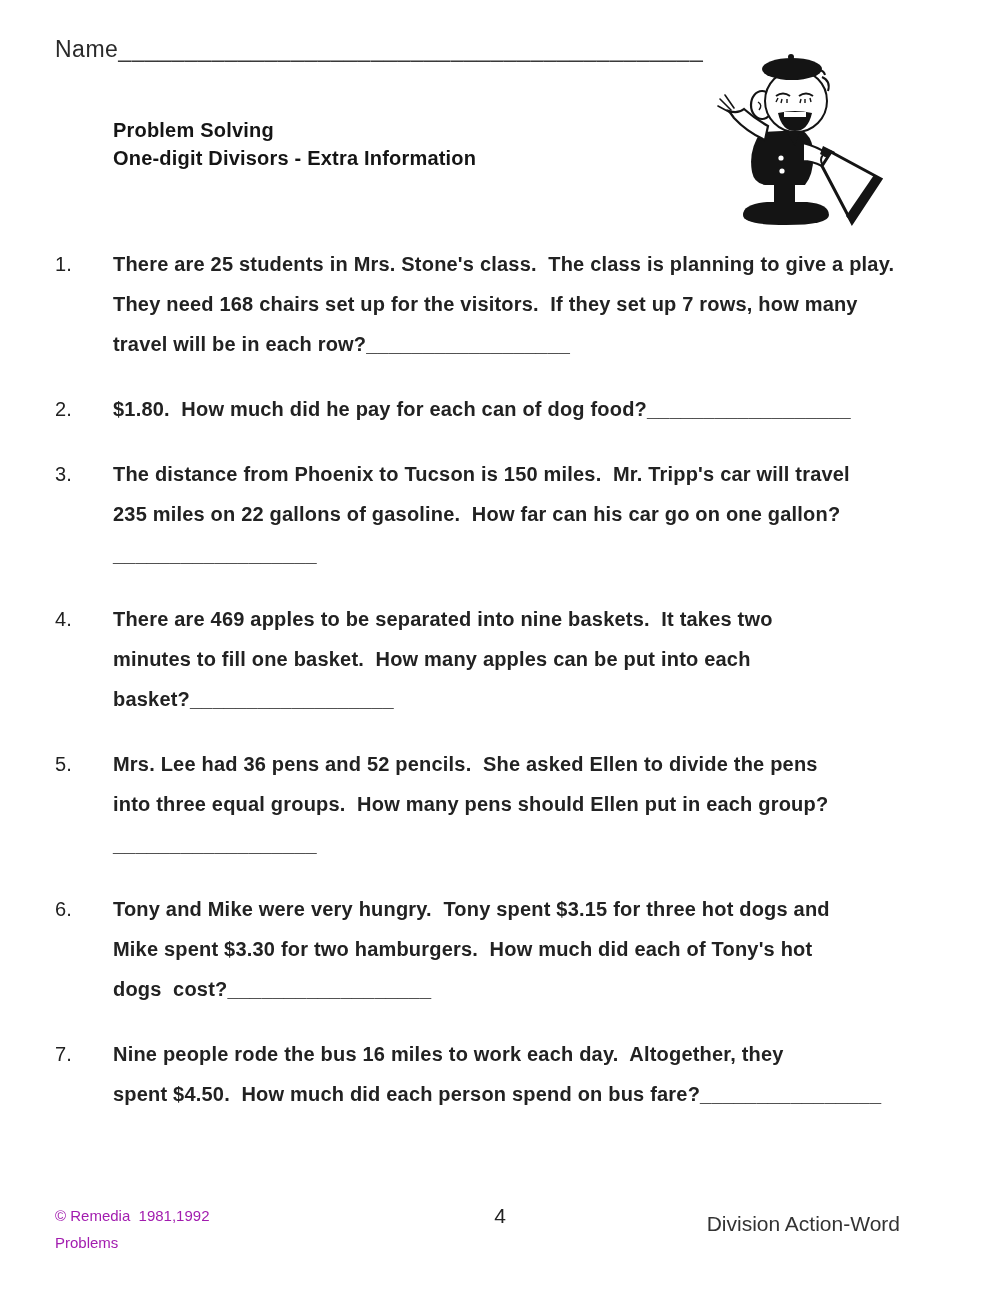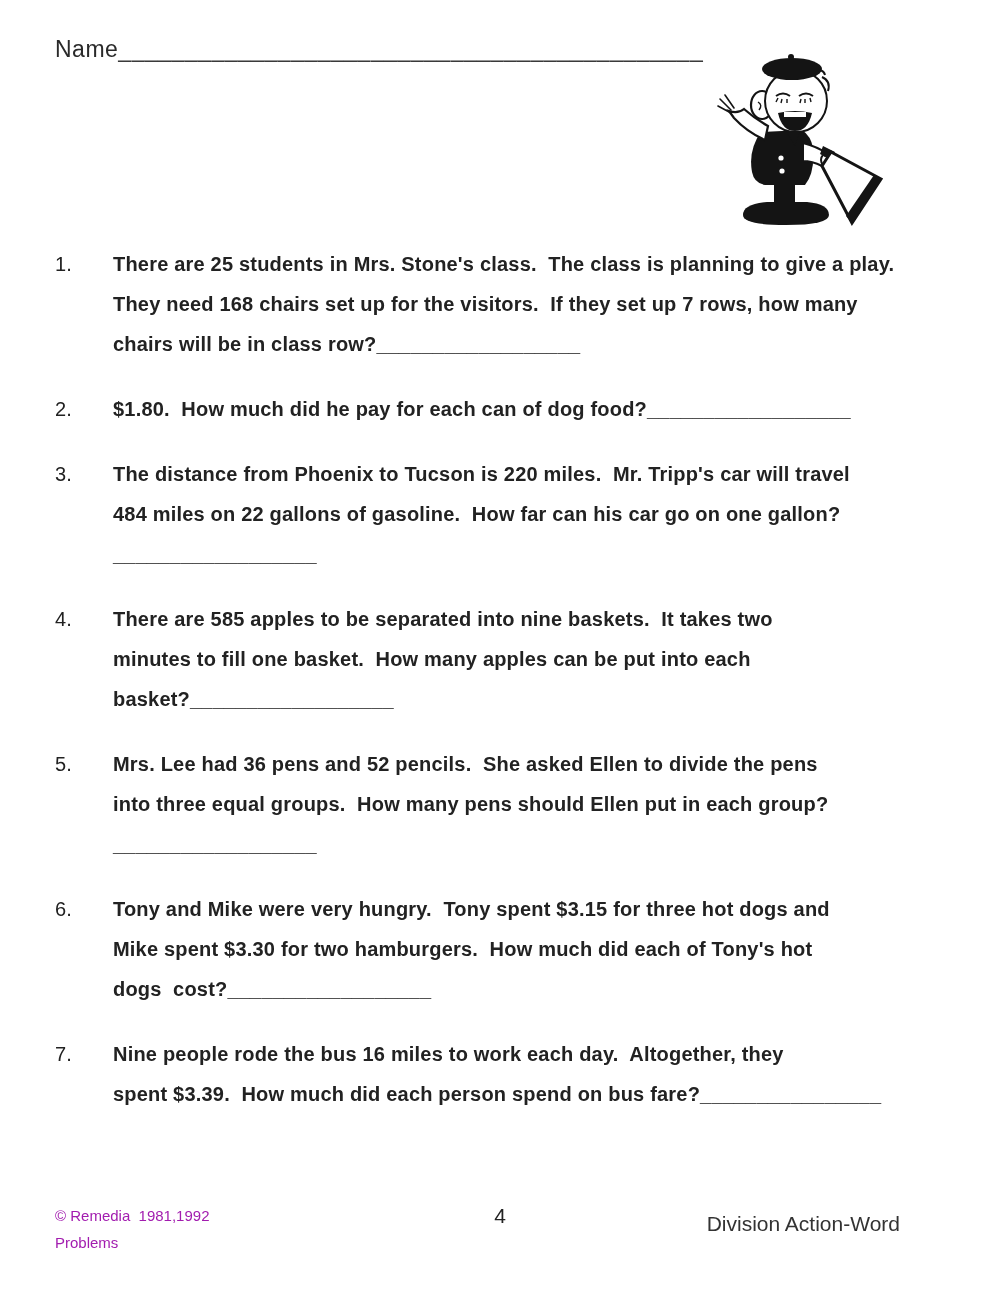--- a/index.html
+++ b/index.html
@@ -94,20 +94,24 @@
 </style>
 </head>
 <body>
 
 <div class="page">
 
   <div class="name-row">
     <span class="name-label pre">Name</span><span class="name-line pre">____________________________________________</span>
   </div>
 
+  <div class="title-block">
+    <div class="pre">Problem Solving</div>
+    <div class="pre">One-digit Divisors - Extra Information</div>
+  </div>
 
   <div class="clipart">
     <svg viewBox="0 0 200 190" xmlns="http://www.w3.org/2000/svg">
 
       <path d="M48 167 Q48 156 72 154 L112 154 Q134 156 134 167 Q134 177 91 177 Q48 177 48 167 Z" fill="#141414"></path>
 
       <rect x="79" y="122" width="21" height="38" fill="#141414"></rect>
 
       <path d="M66 84 Q53 102 57 124 Q59 135 70 137 L110 137 Q120 125 118 100 Q116 88 107 82 Z" fill="#141414"></path>
       <circle cx="86" cy="110" r="2.6" fill="#ffffff"></circle>
@@ -148,44 +152,44 @@
     </svg>
   </div>
 
   <div class="problems">
 
     <div class="problem">
       <div class="p-number">1.</div>
       <div class="p-lines">
         <div class="pre">There are 25 students in Mrs. Stone's class.  The class is planning to give a play.</div>
         <div class="pre">They need 168 chairs set up for the visitors.  If they set up 7 rows, how many</div>
-        <div class="pre">chairs will be in class row?__________________</div>
+        <div class="pre">travel will be in each row?__________________</div>
       </div>
     </div>
 
     <div class="problem">
       <div class="p-number">2.</div>
       <div class="p-lines">
         <div class="pre">$1.80.  How much did he pay for each can of dog food?__________________</div>
       </div>
     </div>
 
     <div class="problem">
       <div class="p-number">3.</div>
       <div class="p-lines">
-        <div class="pre">The distance from Phoenix to Tucson is 220 miles.  Mr. Tripp's car will travel</div>
-        <div class="pre">484 miles on 22 gallons of gasoline.  How far can his car go on one gallon?</div>
+        <div class="pre">The distance from Phoenix to Tucson is 150 miles.  Mr. Tripp's car will travel</div>
+        <div class="pre">235 miles on 22 gallons of gasoline.  How far can his car go on one gallon?</div>
         <div class="pre">__________________</div>
       </div>
     </div>
 
     <div class="problem">
       <div class="p-number">4.</div>
       <div class="p-lines">
-        <div class="pre">There are 585 apples to be separated into nine baskets.  It takes two</div>
+        <div class="pre">There are 469 apples to be separated into nine baskets.  It takes two</div>
         <div class="pre">minutes to fill one basket.  How many apples can be put into each</div>
         <div class="pre">basket?__________________</div>
       </div>
     </div>
 
     <div class="problem">
       <div class="p-number">5.</div>
       <div class="p-lines">
         <div class="pre">Mrs. Lee had 36 pens and 52 pencils.  She asked Ellen to divide the pens</div>
         <div class="pre">into three equal groups.  How many pens should Ellen put in each group?</div>
@@ -199,21 +203,21 @@
         <div class="pre">Tony and Mike were very hungry.  Tony spent $3.15 for three hot dogs and</div>
         <div class="pre">Mike spent $3.30 for two hamburgers.  How much did each of Tony's hot</div>
         <div class="pre">dogs  cost?__________________</div>
       </div>
     </div>
 
     <div class="problem">
       <div class="p-number">7.</div>
       <div class="p-lines">
         <div class="pre">Nine people rode the bus 16 miles to work each day.  Altogether, they</div>
-        <div class="pre">spent $3.39.  How much did each person spend on bus fare?________________</div>
+        <div class="pre">spent $4.50.  How much did each person spend on bus fare?________________</div>
       </div>
     </div>
 
   </div>
 
   <div class="footer-left">
     <div class="pre">© Remedia  1981,1992</div>
     <div class="pre">Problems</div>
   </div>
 

